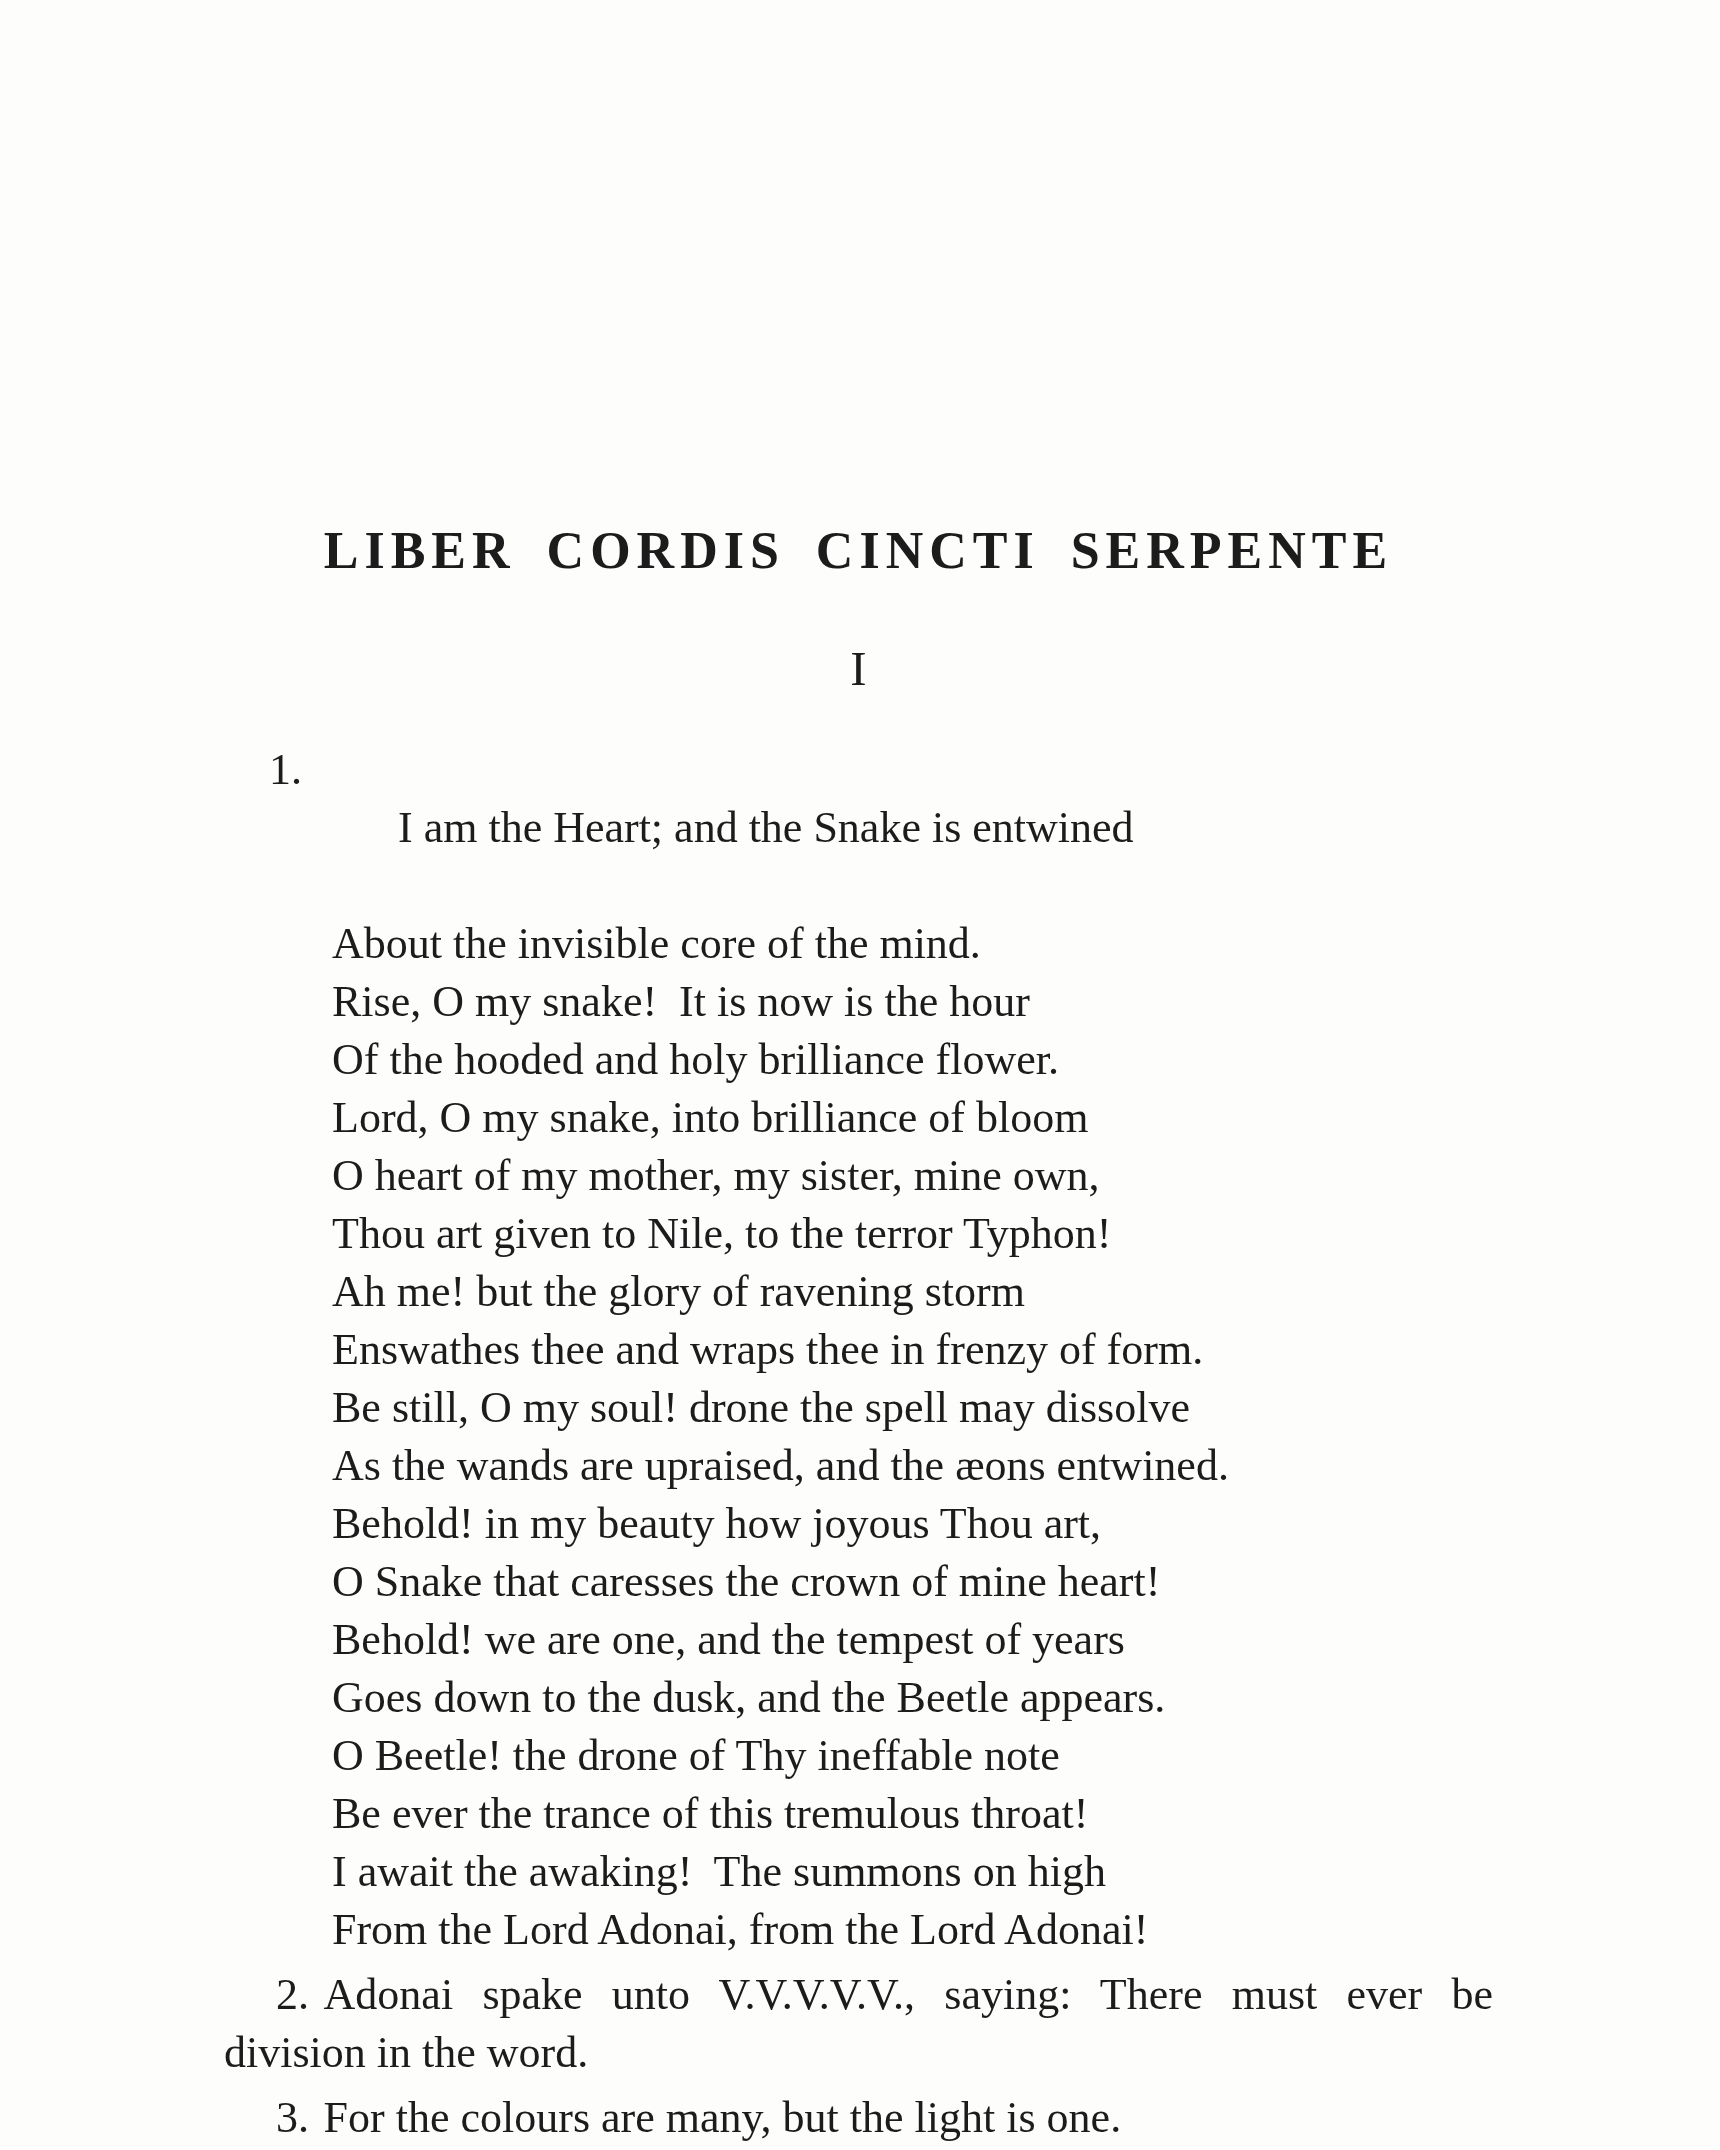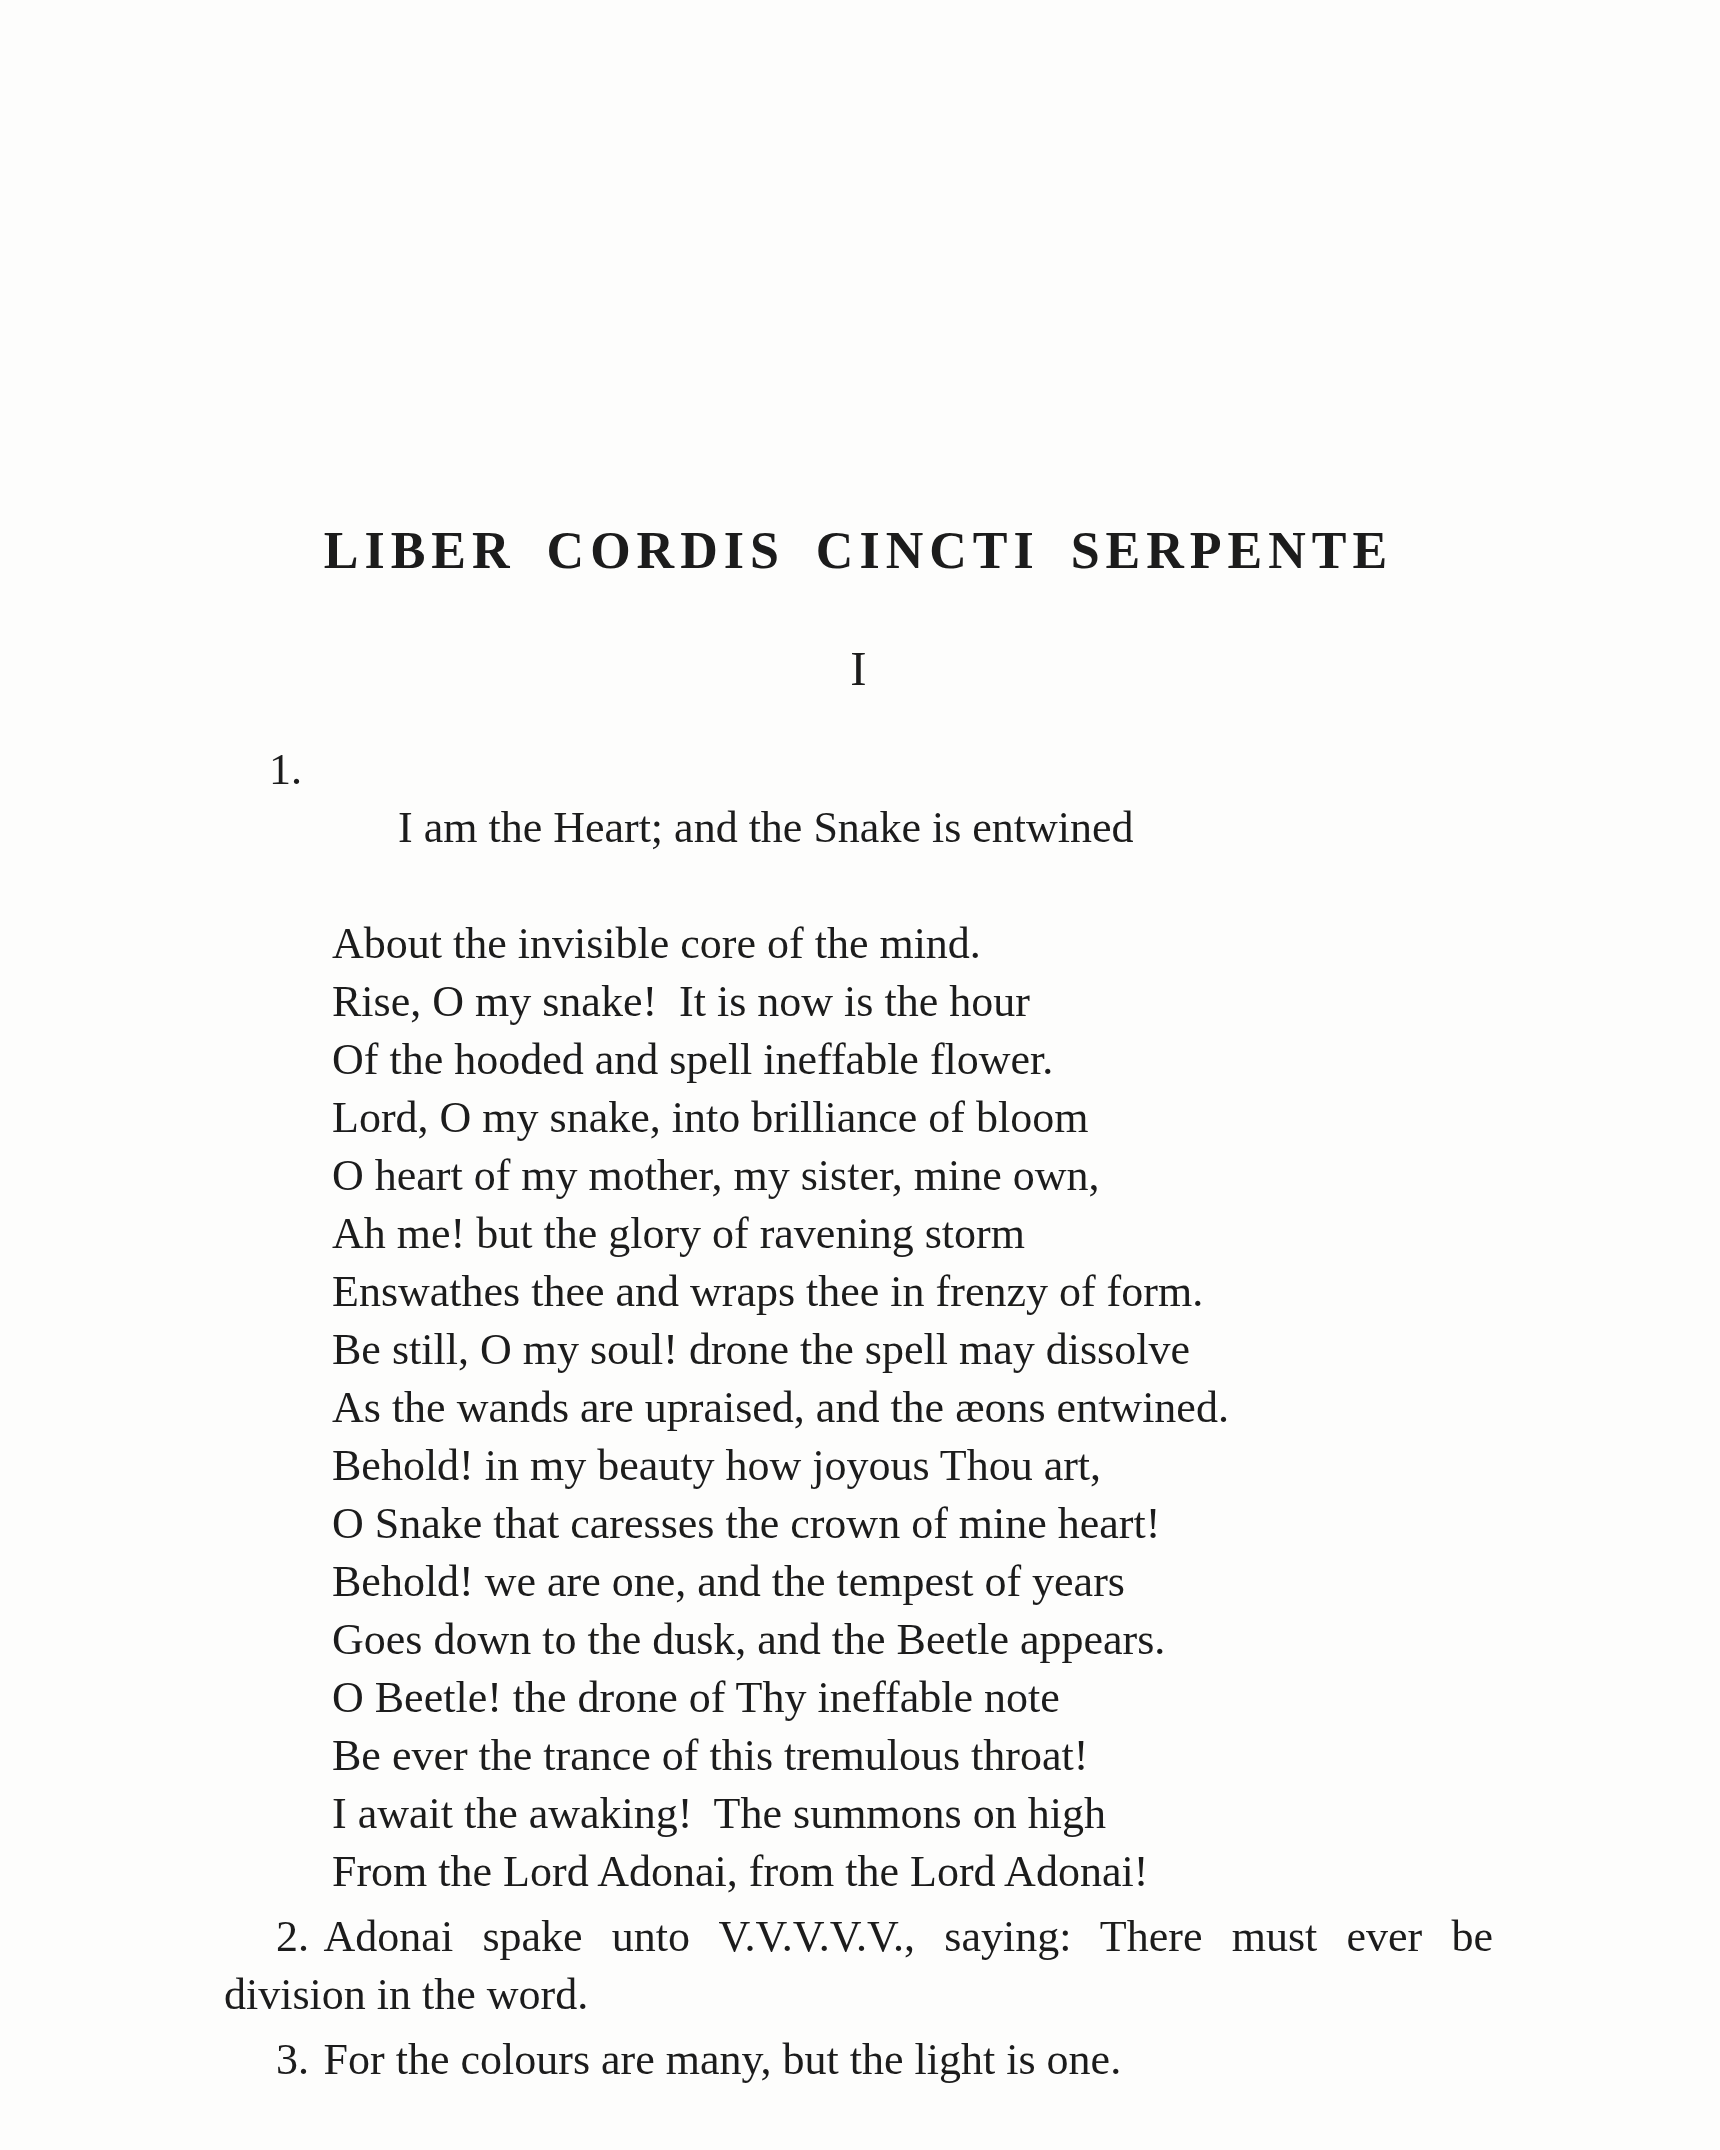--- a/index.html
+++ b/index.html
@@ -68,23 +68,24 @@
   <h1 class="title">LIBER CORDIS CINCTI SERPENTE</h1>
 
   <div class="section-heading">I</div>
 
   <div class="verse">
     <div class="poem-line">
       <span class="verse-number">1.</span><span>I am the Heart; and the Snake is entwined</span>
     </div>
     <div class="poem-line">About the invisible core of the mind.</div>
     <div class="poem-line">Rise, O my snake!  It is now is the hour</div>
-    <div class="poem-line">Of the hooded and spell ineffable flower.</div>
+    <div class="poem-line">Of the hooded and holy brilliance flower.</div>
     <div class="poem-line">Lord, O my snake, into brilliance of bloom</div>
     <div class="poem-line">O heart of my mother, my sister, mine own,</div>
+    <div class="poem-line">Thou art given to Nile, to the terror Typhon!</div>
     <div class="poem-line">Ah me! but the glory of ravening storm</div>
     <div class="poem-line">Enswathes thee and wraps thee in frenzy of form.</div>
     <div class="poem-line">Be still, O my soul! drone the spell may dissolve</div>
     <div class="poem-line">As the wands are upraised, and the æons entwined.</div>
     <div class="poem-line">Behold! in my beauty how joyous Thou art,</div>
     <div class="poem-line">O Snake that caresses the crown of mine heart!</div>
     <div class="poem-line">Behold! we are one, and the tempest of years</div>
     <div class="poem-line">Goes down to the dusk, and the Beetle appears.</div>
     <div class="poem-line">O Beetle! the drone of Thy ineffable note</div>
     <div class="poem-line">Be ever the trance of this tremulous throat!</div>

